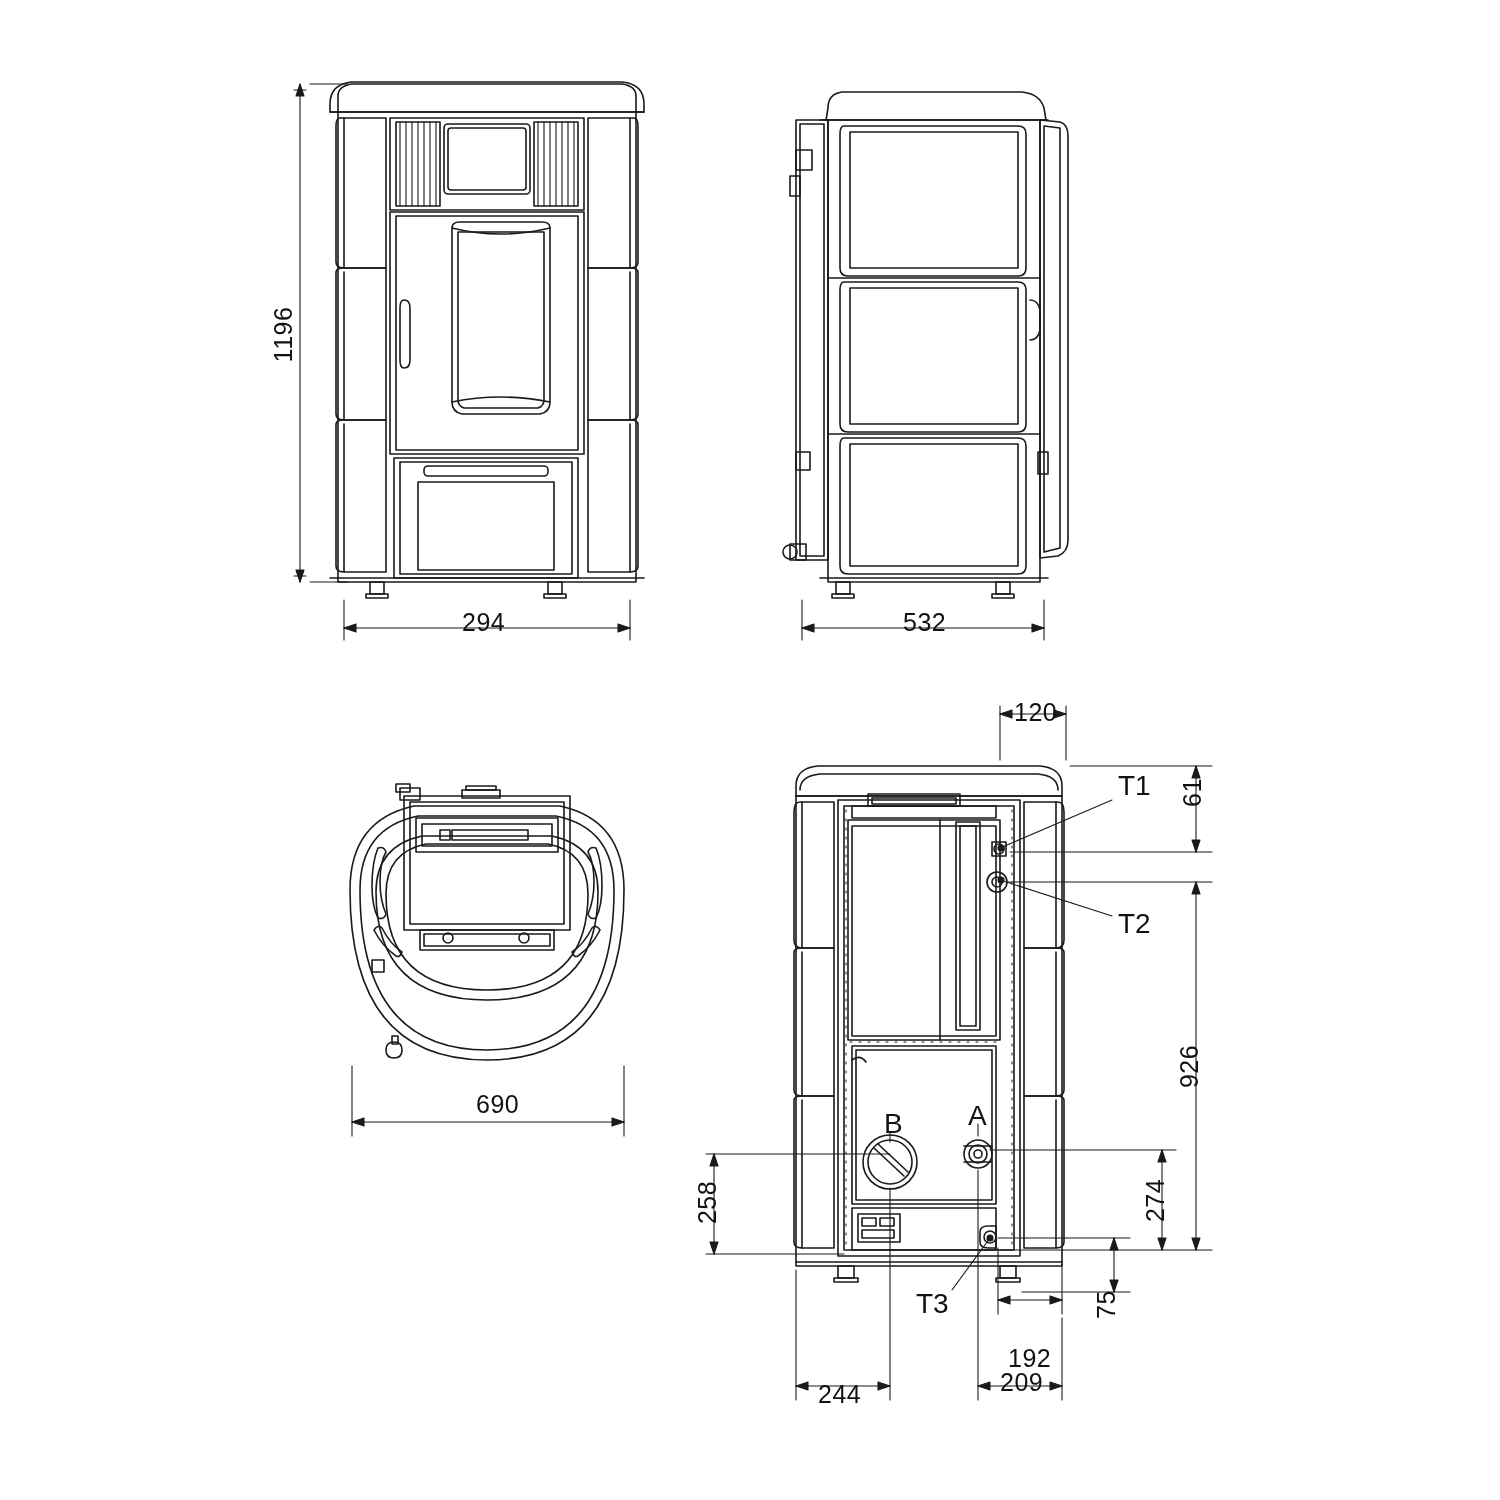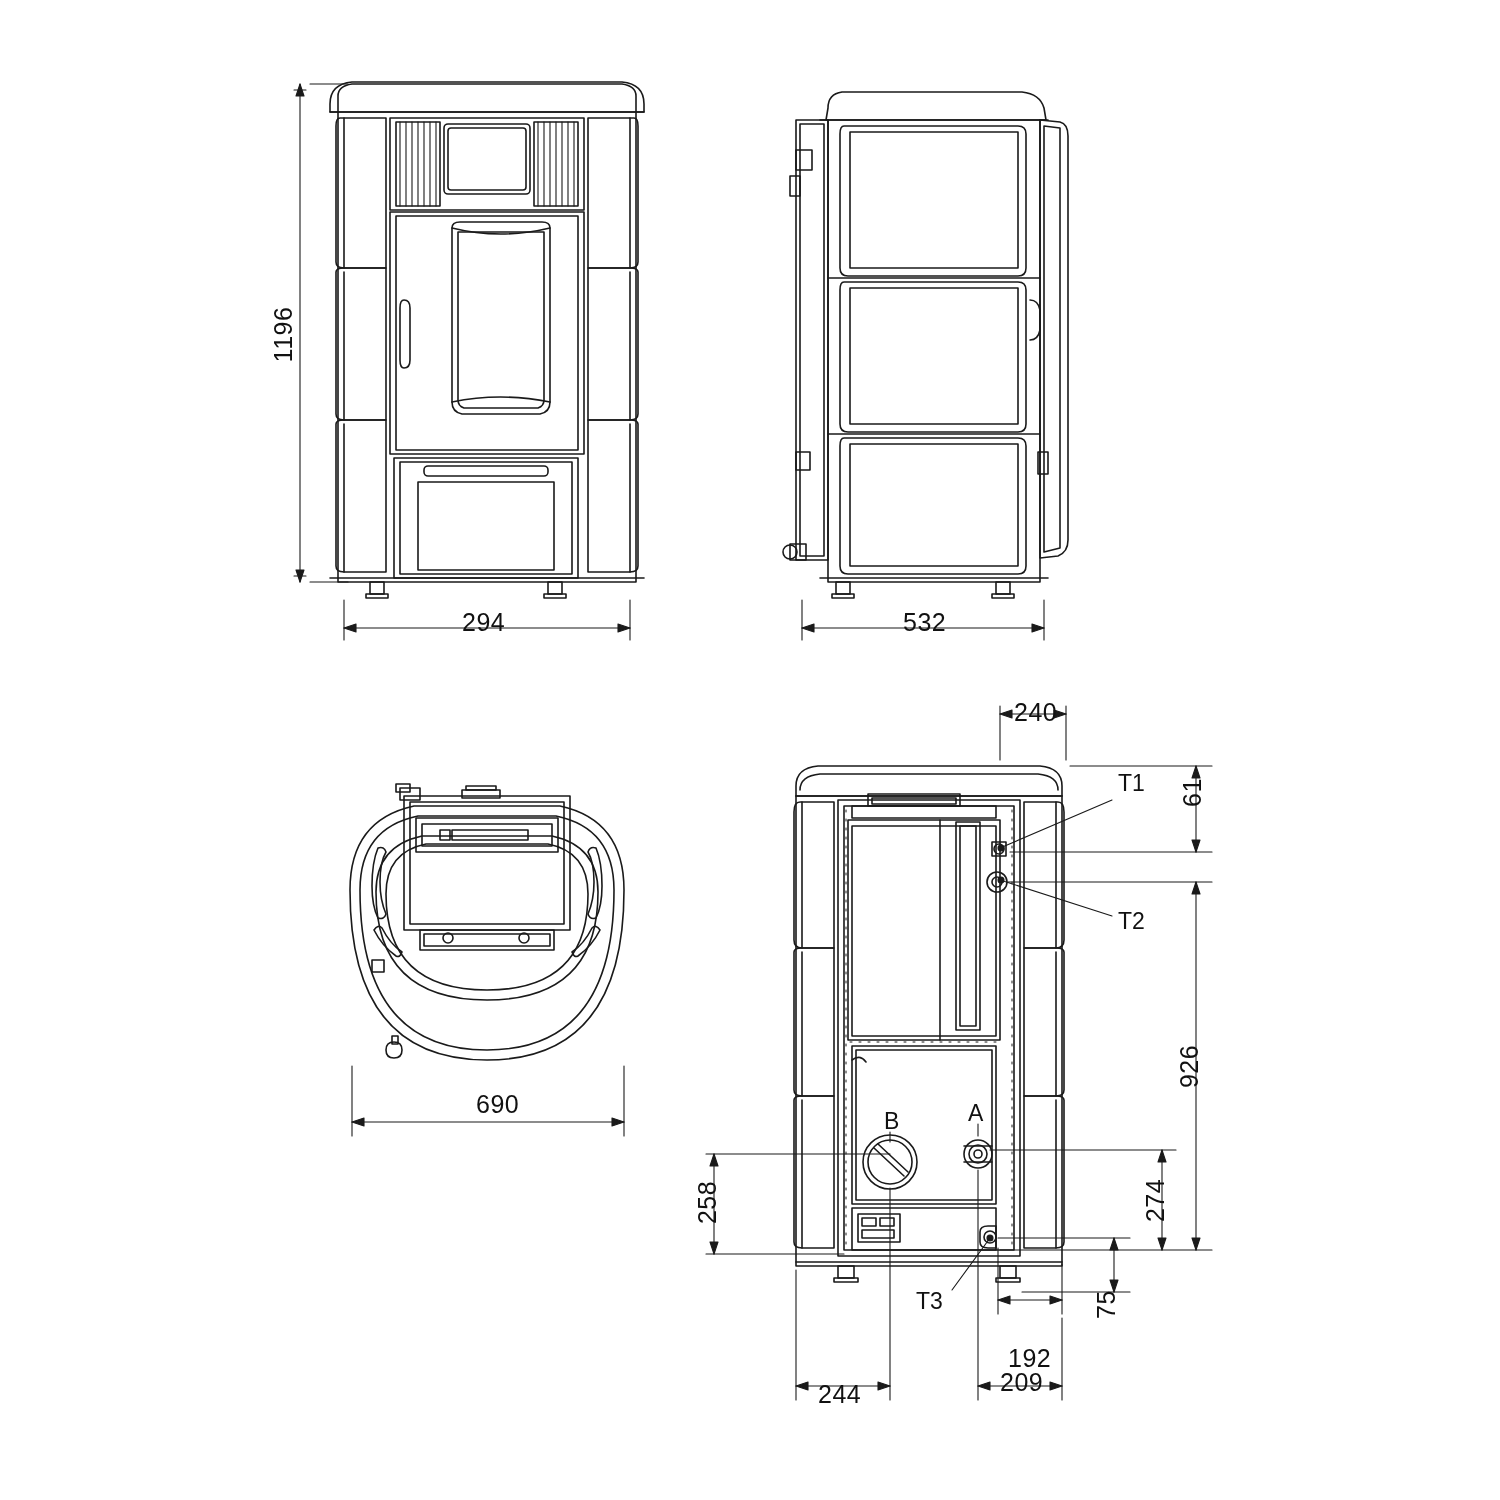--- a/index.html
+++ b/index.html
@@ -3,21 +3,21 @@
 <meta charset="utf-8">
 <style>
   html,body{margin:0;padding:0;background:#ffffff;}
   body{width:1500px;height:1500px;position:relative;overflow:hidden;
        font-family:"Liberation Sans", sans-serif;color:#111;}
   .stage{position:absolute;inset:0;}
   svg{position:absolute;top:0;left:0;width:1500px;height:1500px;}
   .dimtext{position:absolute;font-size:25px;letter-spacing:0.5px;color:#111;
            font-family:"Liberation Sans", sans-serif;white-space:nowrap;}
   .vert{transform-origin:center center;transform:rotate(-90deg);}
-  .lbl{position:absolute;font-size:23px;color:#111;white-space:nowrap;}
+  .lbl{position:absolute;font-size:28px;color:#111;white-space:nowrap;}
 </style>
 </head>
 <body>
 
 <div class="stage">
 
 <svg viewBox="0 0 1500 1500" xmlns="http://www.w3.org/2000/svg">
   <g fill="none" stroke="#1a1a1a" stroke-width="1.6" stroke-linejoin="round" stroke-linecap="round">
 
     <g>
@@ -298,21 +298,21 @@
       <path d="M978 1124 L978 1136"></path>
     </g>
   </g>
 </svg>
 
 <div class="dimtext vert" style="left:256px;top:320px;">1196</div>
 <div class="dimtext" style="left:462px;top:608px;">294</div>
 <div class="dimtext" style="left:903px;top:608px;">532</div>
 <div class="dimtext" style="left:464px;top:1090px;margin-left:12px;">690</div>
 
-<div class="dimtext" style="left:1014px;top:698px;">240</div>
+<div class="dimtext" style="left:1014px;top:698px;">120</div>
 <div class="dimtext vert" style="left:1178px;top:778px;">61</div>
 <div class="dimtext vert" style="left:1168px;top:1052px;">926</div>
 <div class="dimtext vert" style="left:1134px;top:1186px;">274</div>
 <div class="dimtext vert" style="left:686px;top:1188px;">258</div>
 <div class="dimtext vert" style="left:1092px;top:1290px;">75</div>
 <div class="dimtext" style="left:1008px;top:1344px;">192</div>
 <div class="dimtext" style="left:818px;top:1368px;margin-top:12px;">244</div>
 <div class="dimtext" style="left:1000px;top:1368px;">209</div>
 
 <div class="lbl" style="left:1118px;top:770px;">T1</div>

